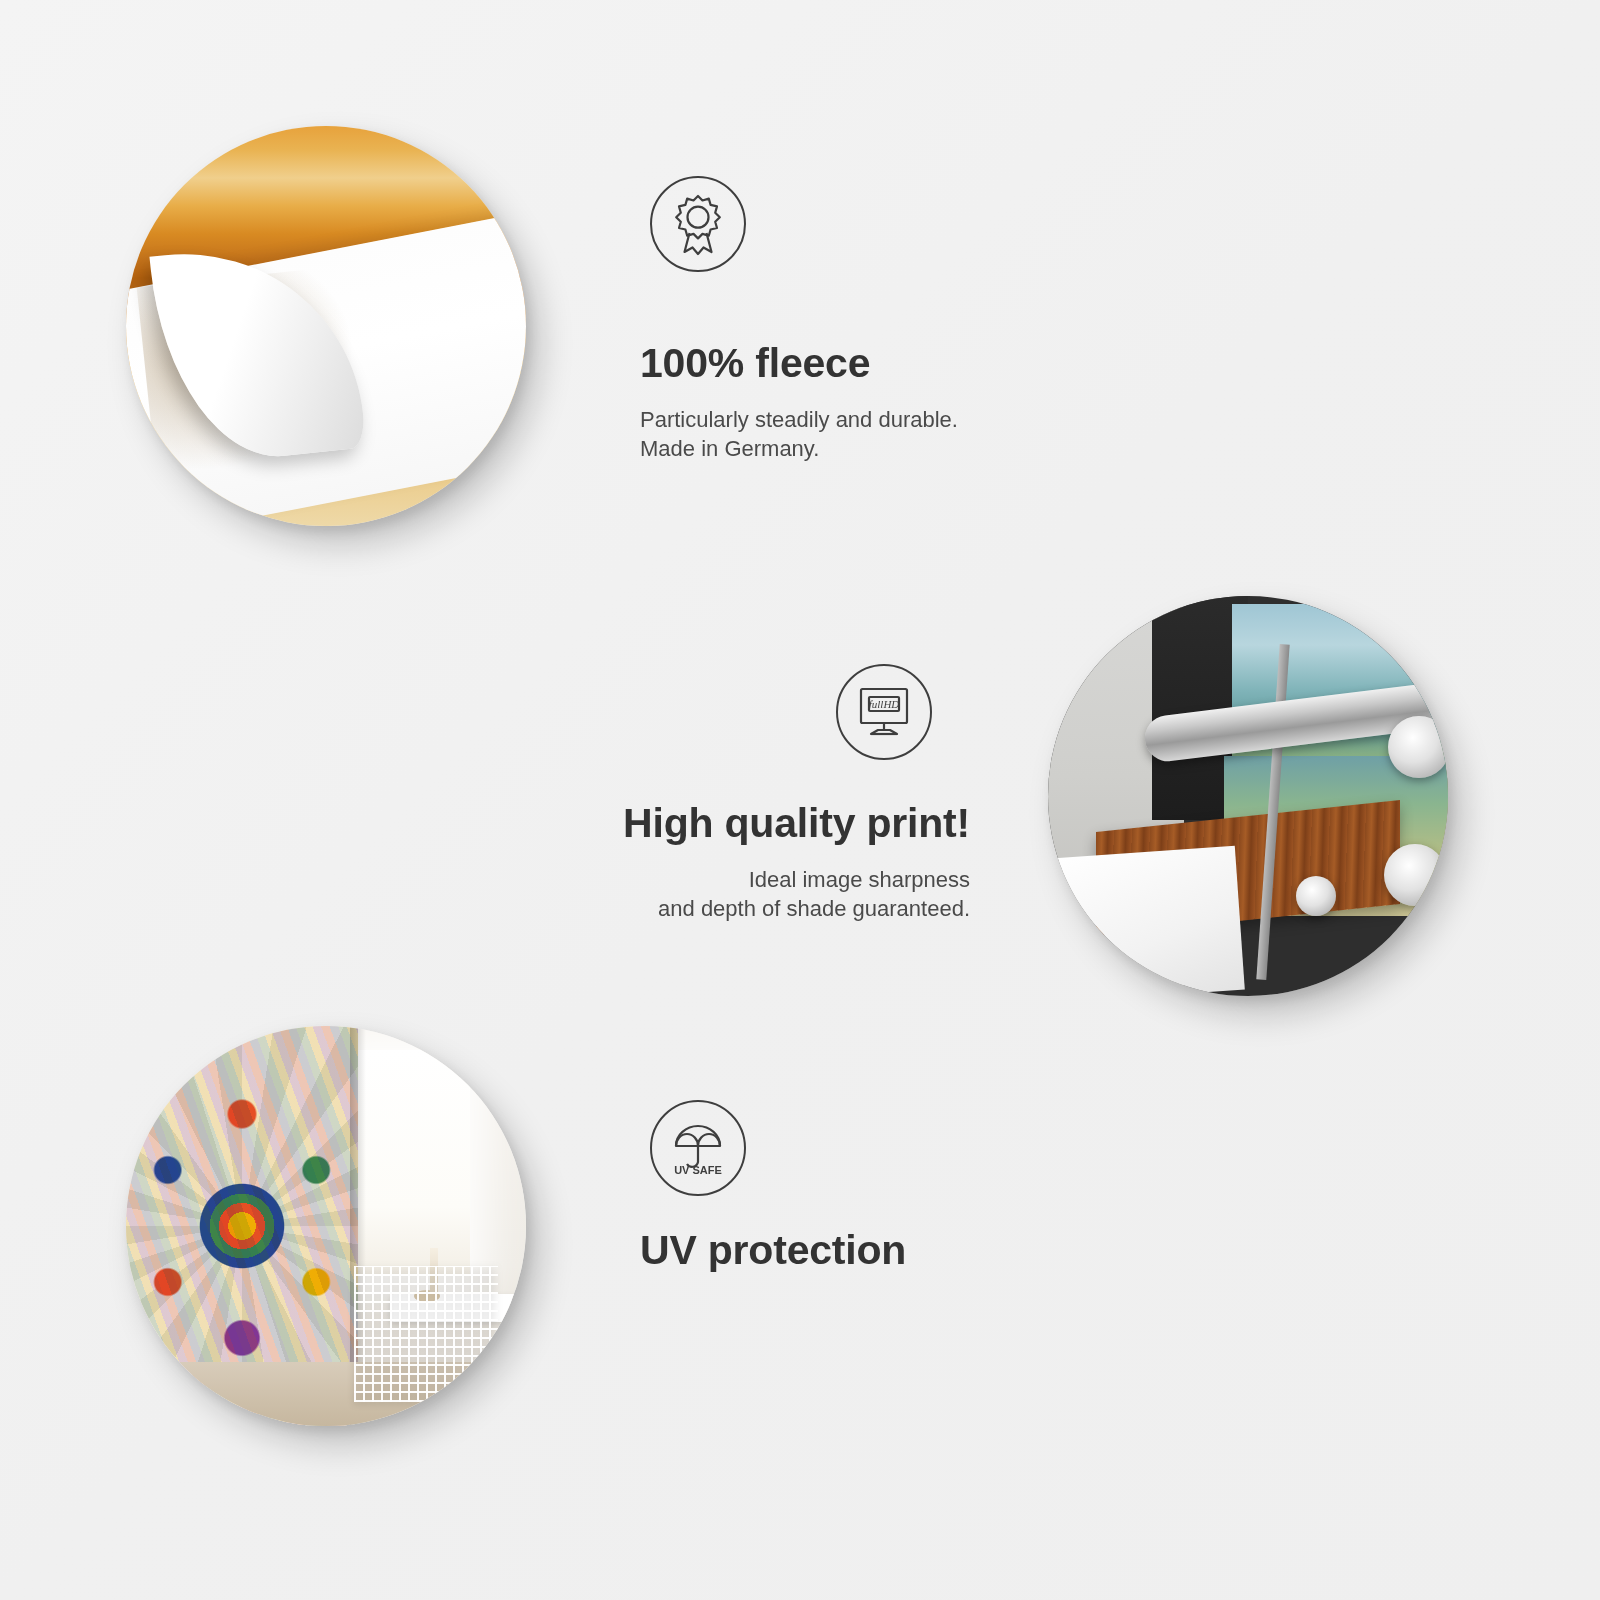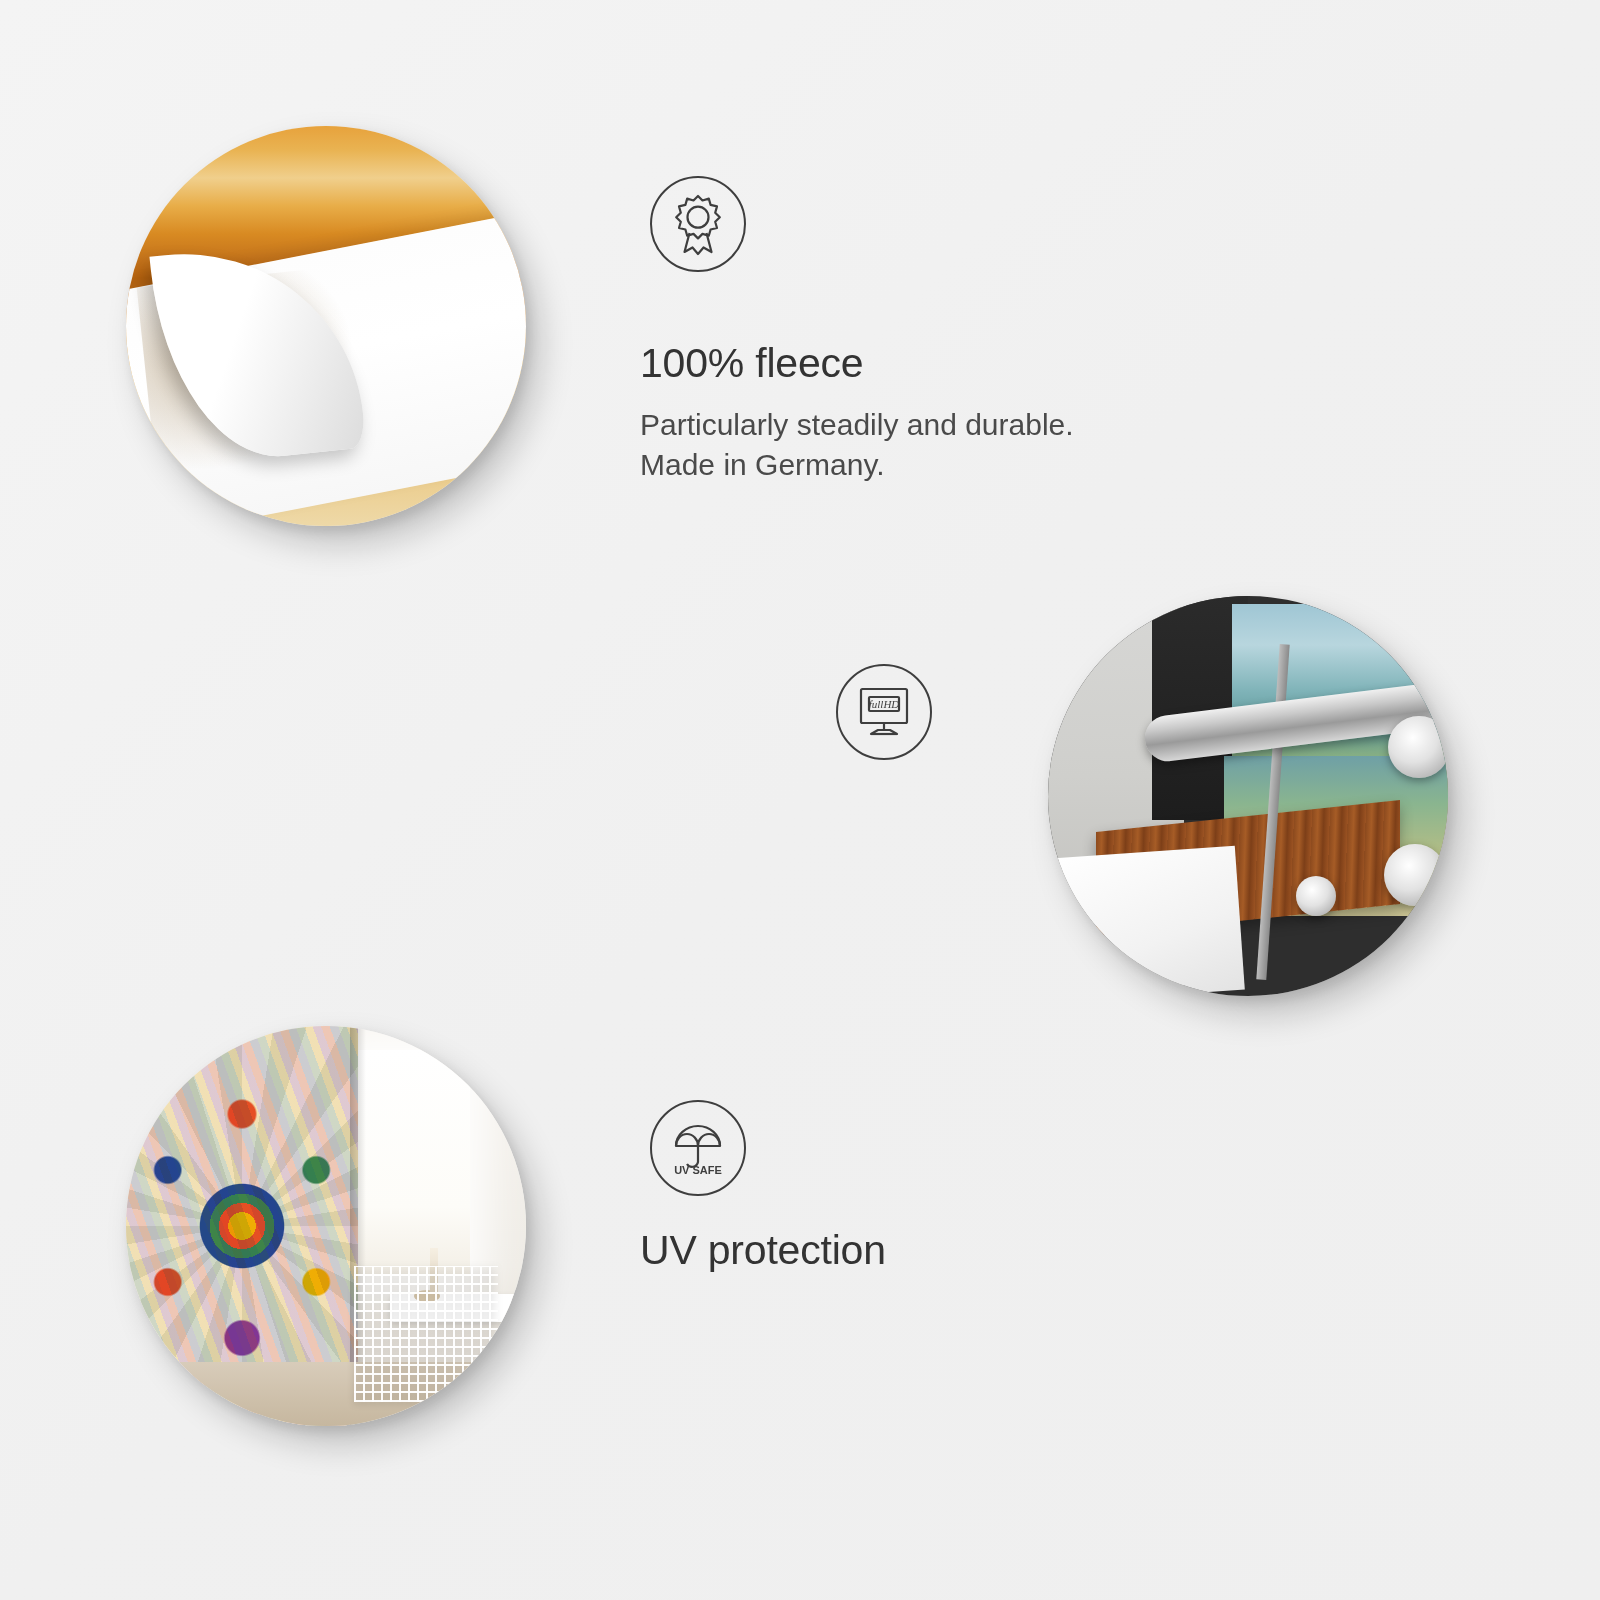--- a/index.html
+++ b/index.html
@@ -303,27 +303,27 @@
   }
   .icon-circle svg { display: block; }
 
   #icon-badge { left: 650px; top: 176px; }
   #icon-fullhd { left: 836px; top: 664px; }
   #icon-uvsafe { left: 650px; top: 1100px; }
 
   
   .txt-title {
     font-size: 41px;
-    font-weight: normal;
+    font-weight: bold;
     color: #333333;
     margin: 0 0 18px 0;
     letter-spacing: -0.2px;
   }
   .txt-body {
-    font-size: 30px;
+    font-size: 22px;
     color: #4a4a4a;
     line-height: 1.32;
     margin: 0;
     font-weight: 400;
   }
   .txt-line { display: block; }
 
   #text-fleece {
     left: 640px;
     top: 340px;
@@ -399,20 +399,27 @@
         <rect x="23" y="23" width="46" height="34" rx="1.5"></rect>
         <rect x="31" y="31" width="30" height="14" rx="1"></rect>
         <path d="M46 57 L46 64"></path>
         <path d="M33 68 L59 68"></path>
         <path d="M40 64 L52 64 L59 68 L33 68 Z"></path>
       </g>
       <text x="46" y="41.5" font-family="Liberation Serif, serif" font-style="italic" font-size="11" fill="#3e3e3e" text-anchor="middle">fullHD</text>
     </svg>
   </div>
 
+  <div class="feature" id="text-print">
+    <h2 class="txt-title">High quality print!</h2>
+    <p class="txt-body">
+      <span class="txt-line">Ideal image sharpness</span>
+      <span class="txt-line">and depth of shade guaranteed.</span>
+    </p>
+  </div>
 
   <div class="disc" id="disc-uv">
     <div class="disc-inner">
       <div class="uv-room"></div>
       <div class="uv-window"></div>
       <div class="uv-wallpaper"></div>
       <div class="uv-wallpaper-overlay"></div>
       <div class="uv-wallpaper-edge"></div>
       <div class="uv-floor"></div>
       <div class="uv-table"></div>

